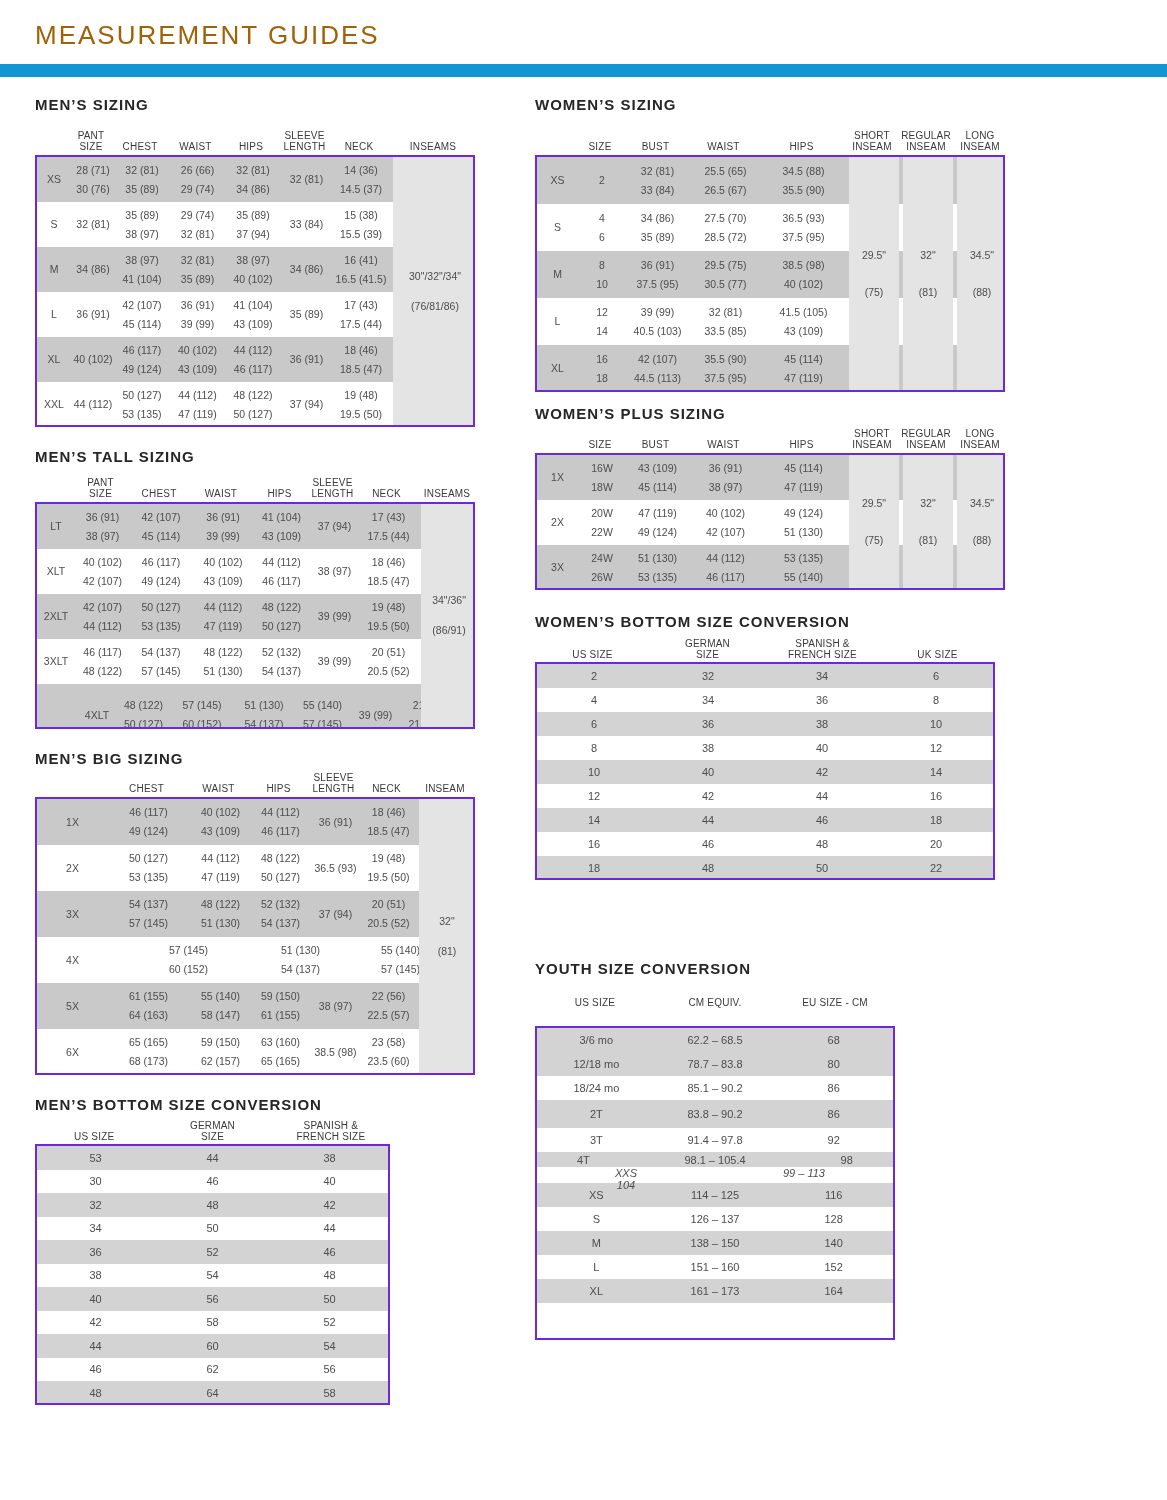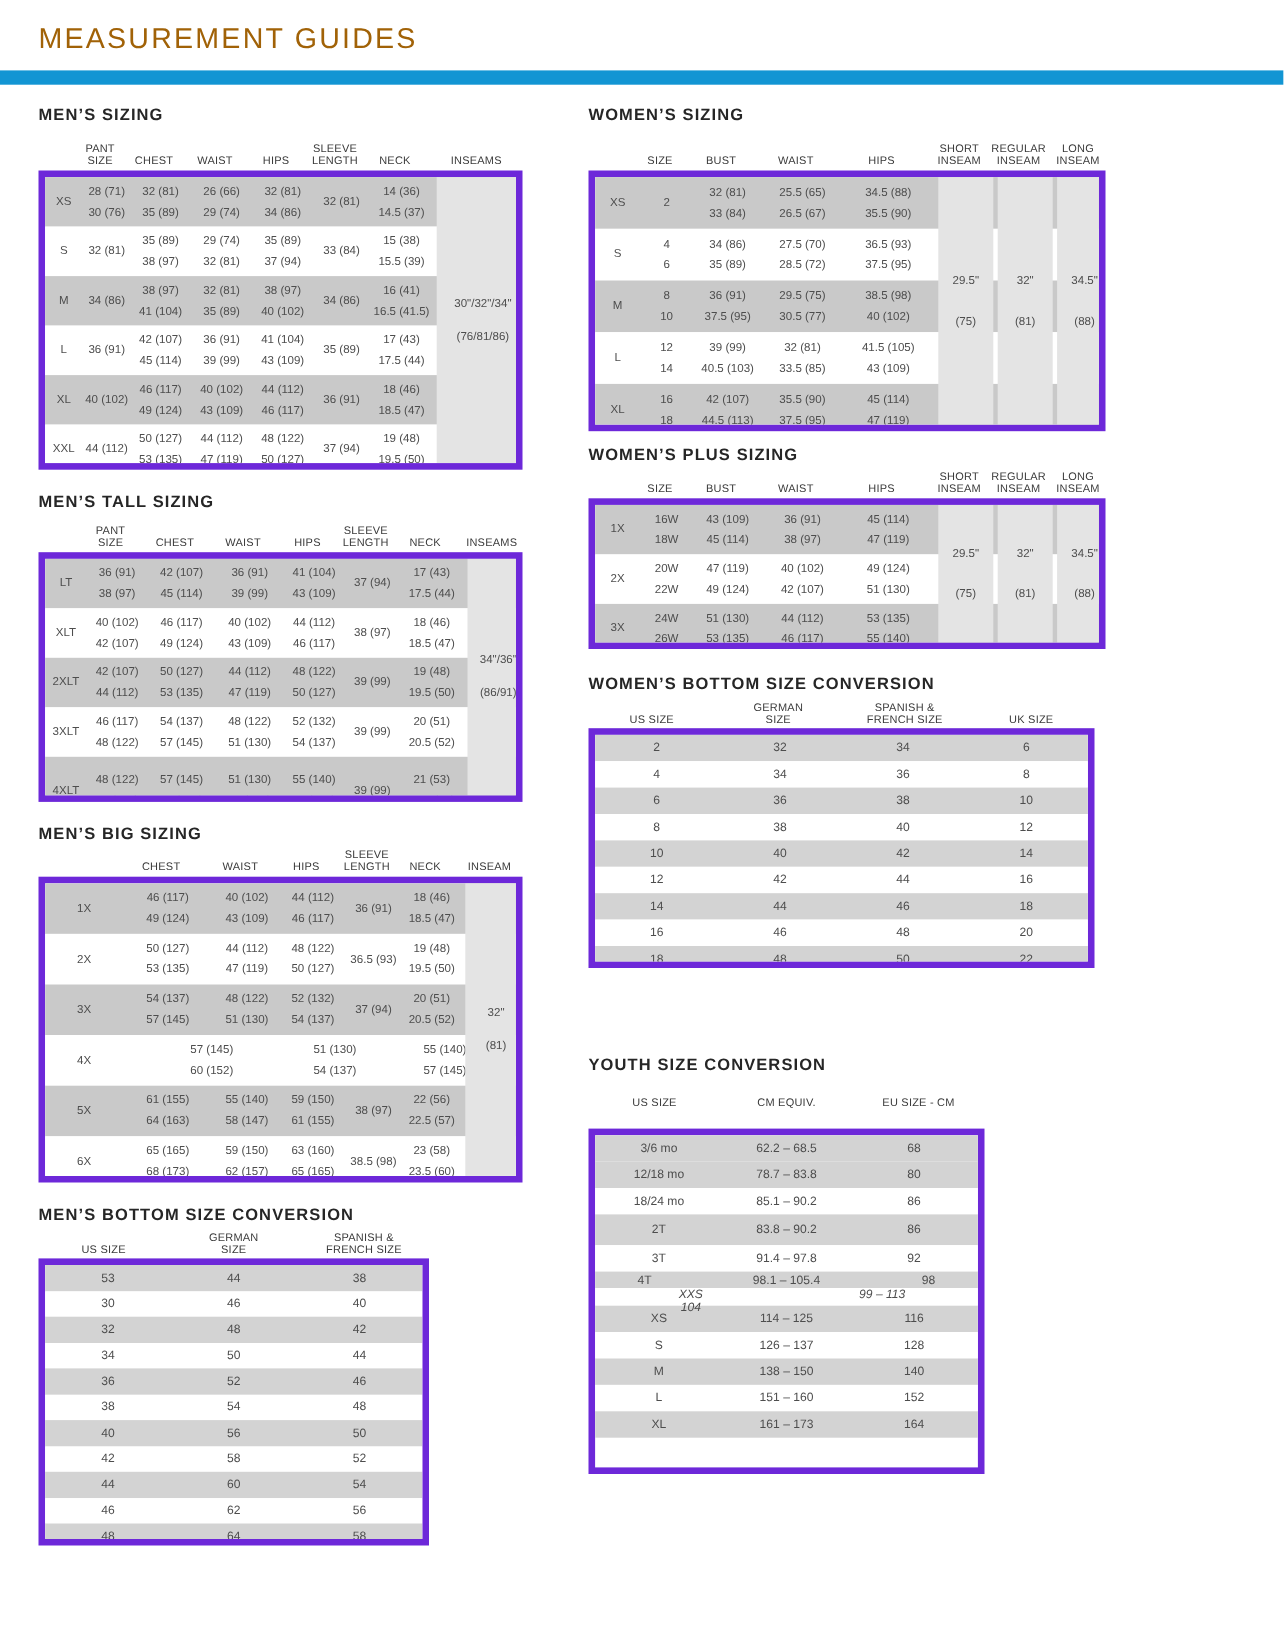--- a/index.html
+++ b/index.html
@@ -6,21 +6,21 @@
   body{font-family:"Liberation Sans",sans-serif;}
   .page{position:relative;width:1167px;height:1500px;background:#ffffff;overflow:hidden;}
   .page-title{position:absolute;left:35px;top:20px;margin:0;font-size:26px;font-weight:400;
     letter-spacing:2px;color:#2d9eda;}
   .accent-bar{position:absolute;left:0;top:64px;width:1167px;height:13px;background:#1295d3;}
   .sec{position:absolute;}
   .sec-title{margin:0;font-size:15px;font-weight:700;letter-spacing:1px;color:#262626;white-space:nowrap;}
   .siz-head,.conv-head{position:absolute;left:0;display:grid;align-items:end;}
   .hcell{font-size:10px;font-weight:400;color:#3a3a3a;text-align:center;white-space:pre-line;
     line-height:10.5px;letter-spacing:0.2px;}
-  .siz-body,.conv-body{position:absolute;left:0;width:100%;border:6px solid #6d28d9;
+  .siz-body,.conv-body{position:absolute;left:0;width:100%;border:2px solid #6d28d9;
     box-sizing:border-box;background:#fff;overflow:hidden;}
   .siz-group{display:grid;background:#c9c9c9;}
   .siz-group.alt{background:#ffffff;}
   .siz-cell{display:flex;flex-direction:column;justify-content:center;align-items:center;
     font-size:10.5px;color:#4d4d4d;white-space:nowrap;}
   .vline{line-height:19px;}
   .siz-panel{position:absolute;top:0;bottom:0;background:#e4e4e4;display:flex;flex-direction:column;
     justify-content:center;align-items:center;font-size:10.5px;color:#4d4d4d;white-space:nowrap;}
   .siz-panel .vline{line-height:19px;}
   .conv-row{display:grid;align-items:center;background:#d3d3d3;}
@@ -341,21 +341,21 @@
             <div class="vline">54 (137)</div>
           </div>
           <div class="siz-cell">
             <div class="vline">39 (99)</div>
           </div>
           <div class="siz-cell">
             <div class="vline">20 (51)</div>
             <div class="vline">20.5 (52)</div>
           </div>
         </div>
-        <div class="siz-group" style="height: 62px; grid-template-columns: 38px 55px 62px 62px 55px 51px 57px;">
+        <div class="siz-group" style="height: 62px; grid-template-columns: 38px 55px 62px 62px 55px 51px 57px; padding-left: 41px;">
           <div class="siz-cell">
             <div class="vline">4XLT</div>
           </div>
           <div class="siz-cell">
             <div class="vline">48 (122)</div>
             <div class="vline">50 (127)</div>
           </div>
           <div class="siz-cell">
             <div class="vline">57 (145)</div>
             <div class="vline">60 (152)</div>

